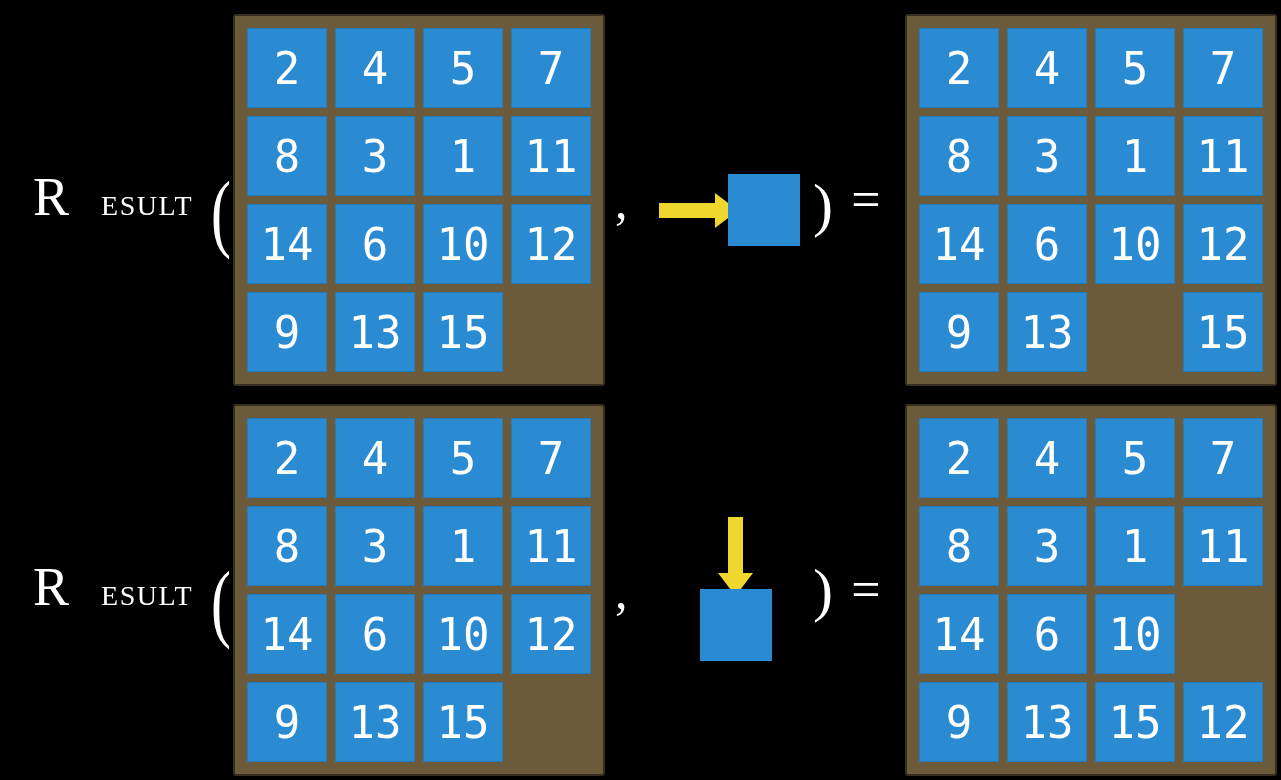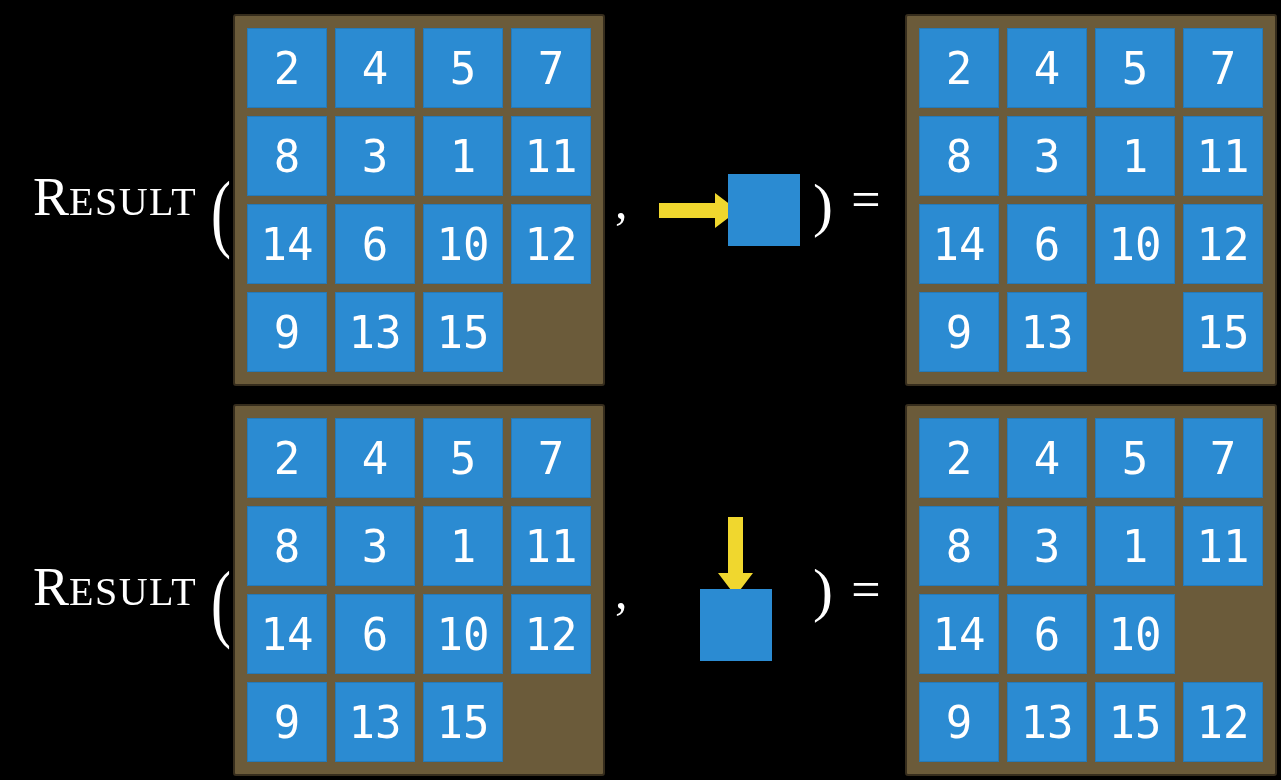--- a/index.html
+++ b/index.html
@@ -21,23 +21,24 @@
   
   .result-label {
     white-space: nowrap;
     line-height: 54px;
   }
   .lbl-cap {
     font-size: 54px;
     color: var(--text, #fff);
   }
   .lbl-sc {
-    font-size: 40px;
+    font-size: 28px;
     letter-spacing: 1.5px;
     color: var(--text, #fff);
+    margin-left: 32px;
   }
   .big-paren {
     font-size: 60px;
     line-height: 80px;
     height: 80px;
     width: 24px;
     transform: scaleY(1.45);
     color: var(--text, #fff);
   }
   .close-paren {

